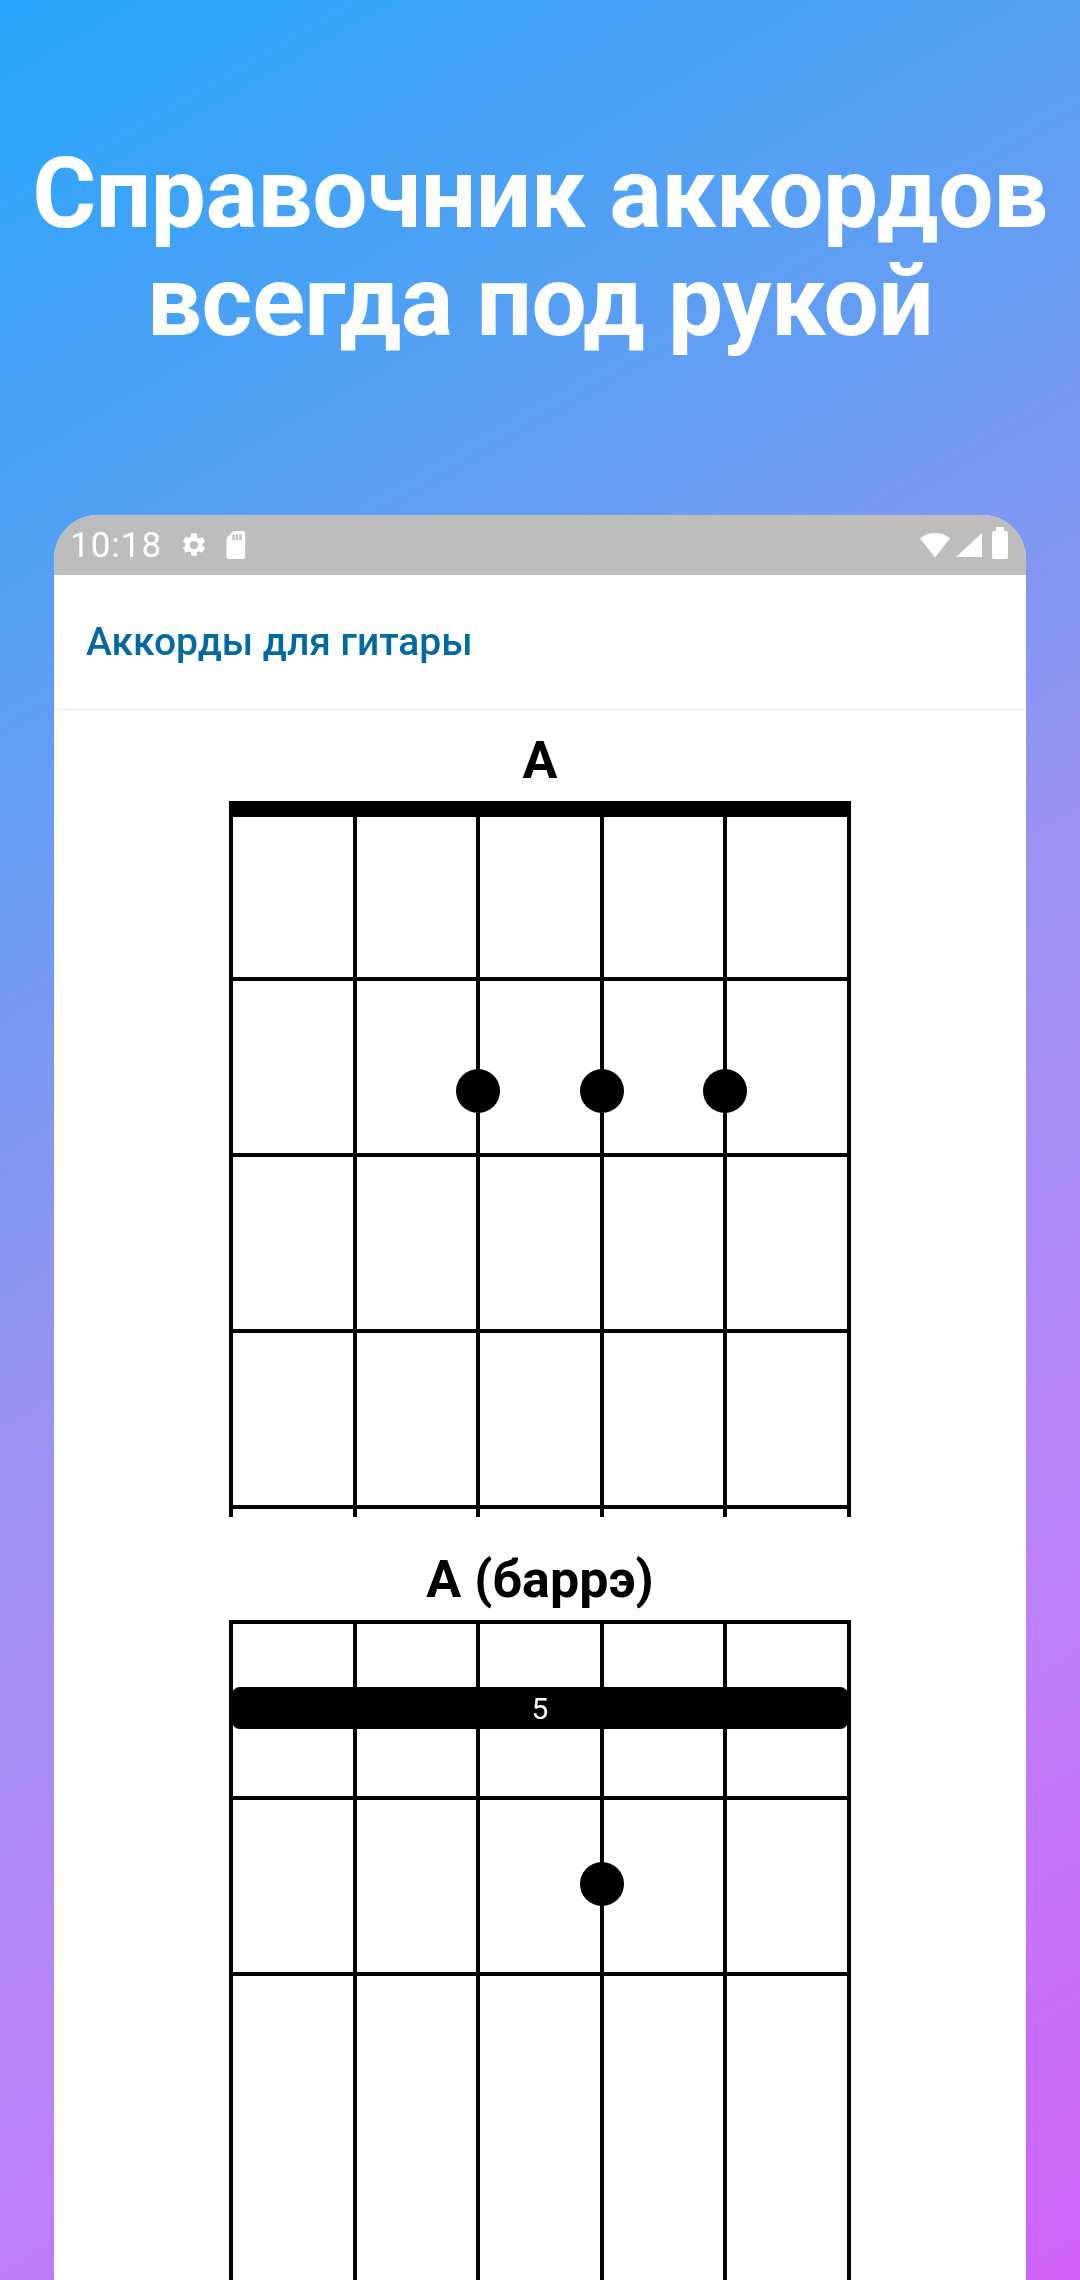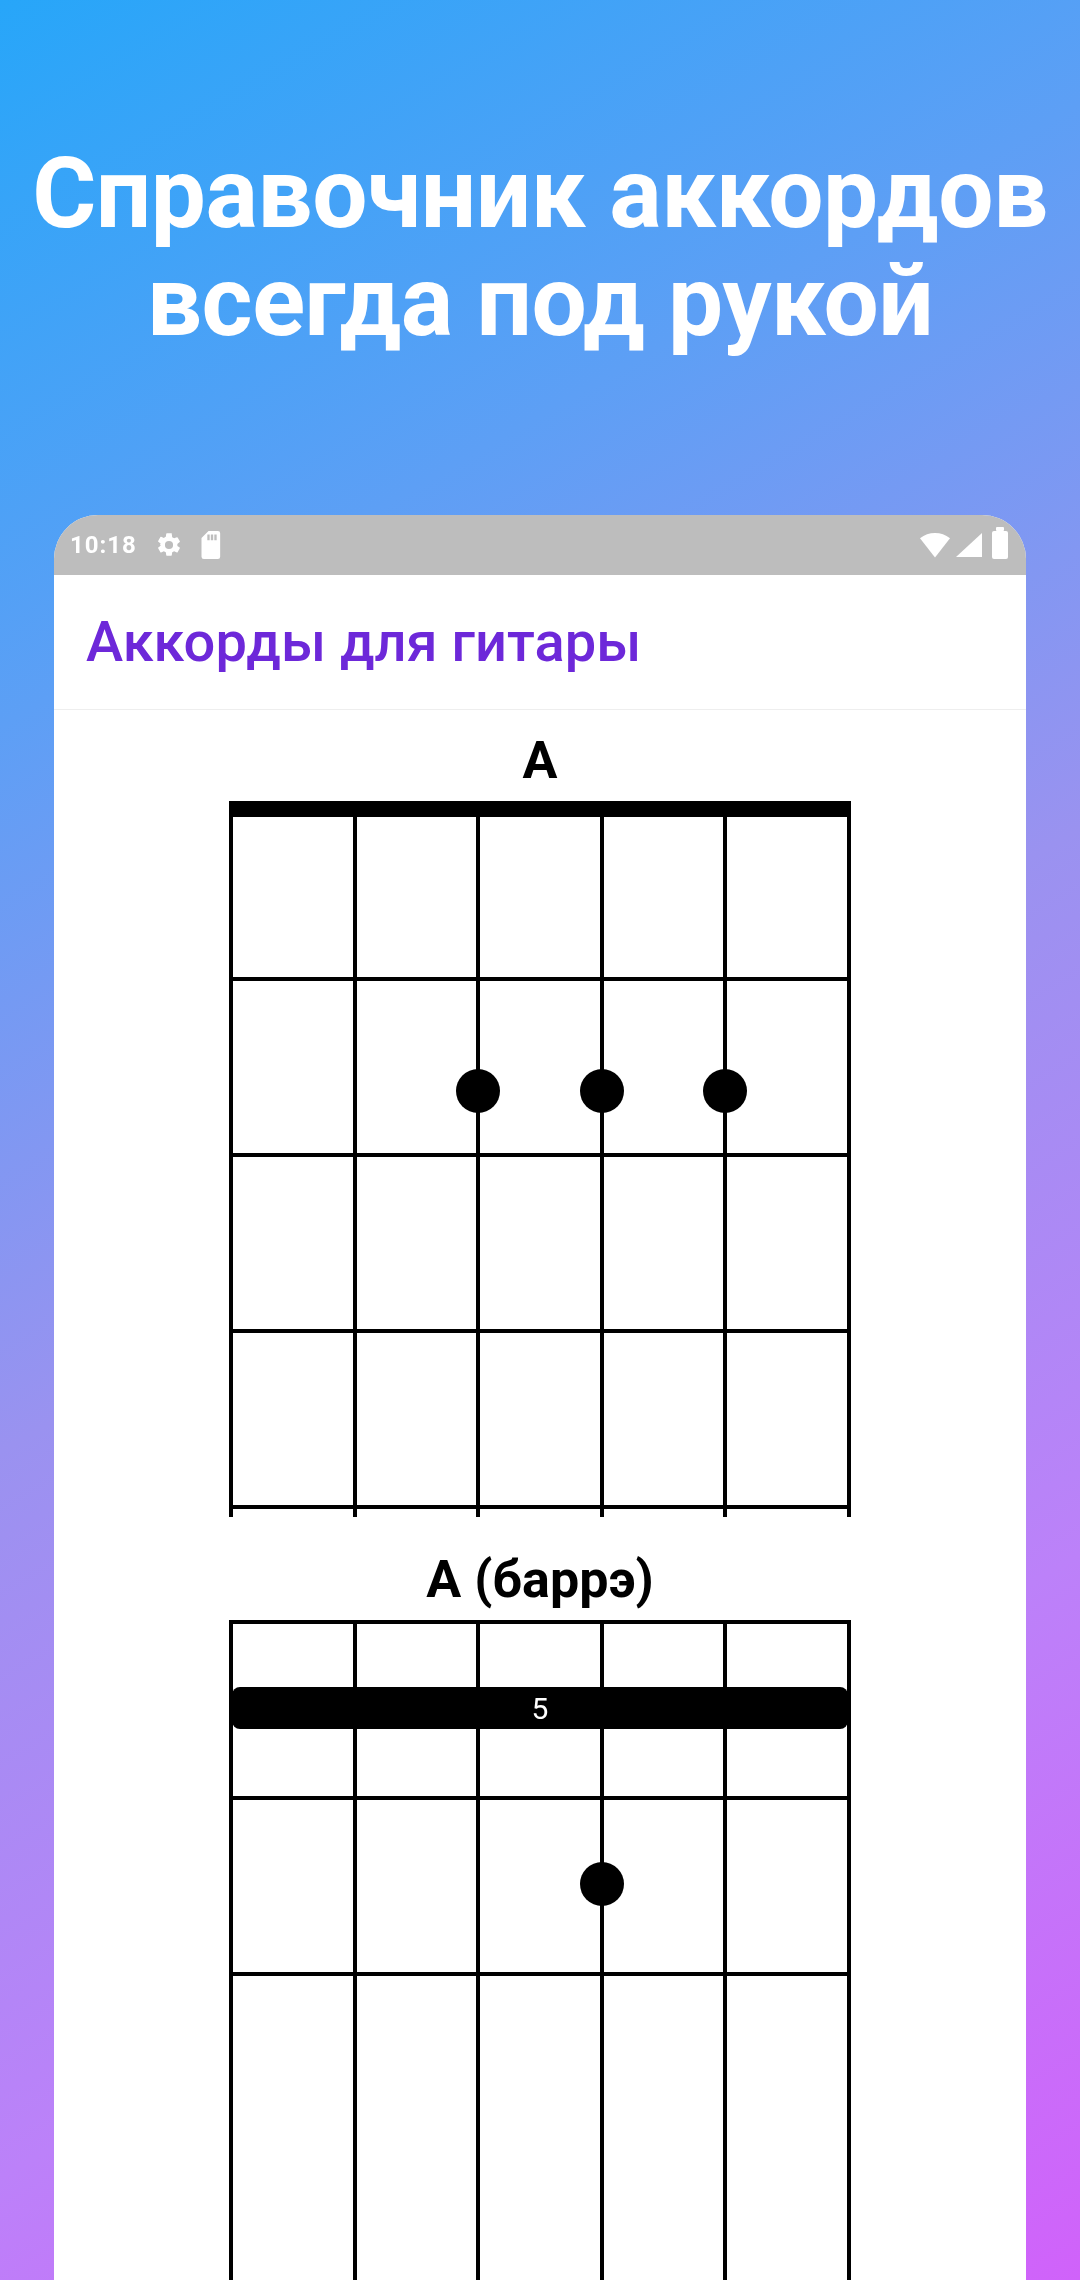--- a/index.html
+++ b/index.html
@@ -41,23 +41,23 @@
       padding: 0 18px 0 16px;
       color: #fff;
       font-size: 30px;
     }
     .status-left {
       display: flex;
       align-items: center;
       gap: 18px;
     }
     .status-time {
-      font-weight: 700;
+      font-weight: 400;
       letter-spacing: 1px;
-      font-size: 24px;
+      font-size: 35px;
     }
     .status-right {
       margin-left: auto;
       display: flex;
       align-items: center;
       gap: 6px;
     }
     .gear-icon svg, .sd-icon svg {
       width: 28px;
       height: 28px;
@@ -72,23 +72,23 @@
 
     .app-bar {
       height: 135px;
       background: #fff;
       display: flex;
       align-items: center;
       padding: 0 32px;
       border-bottom: 1px solid #eee;
     }
     .app-bar-title {
-      font-size: 56px;
+      font-size: 39px;
       font-weight: 500;
-      color: #6d28d9;
+      color: #0369a1;
     }
     .content {
       background: #fff;
       padding-top: 10px;
     }
 
     .chord-block {
       display: flex;
       flex-direction: column;
       align-items: center;

